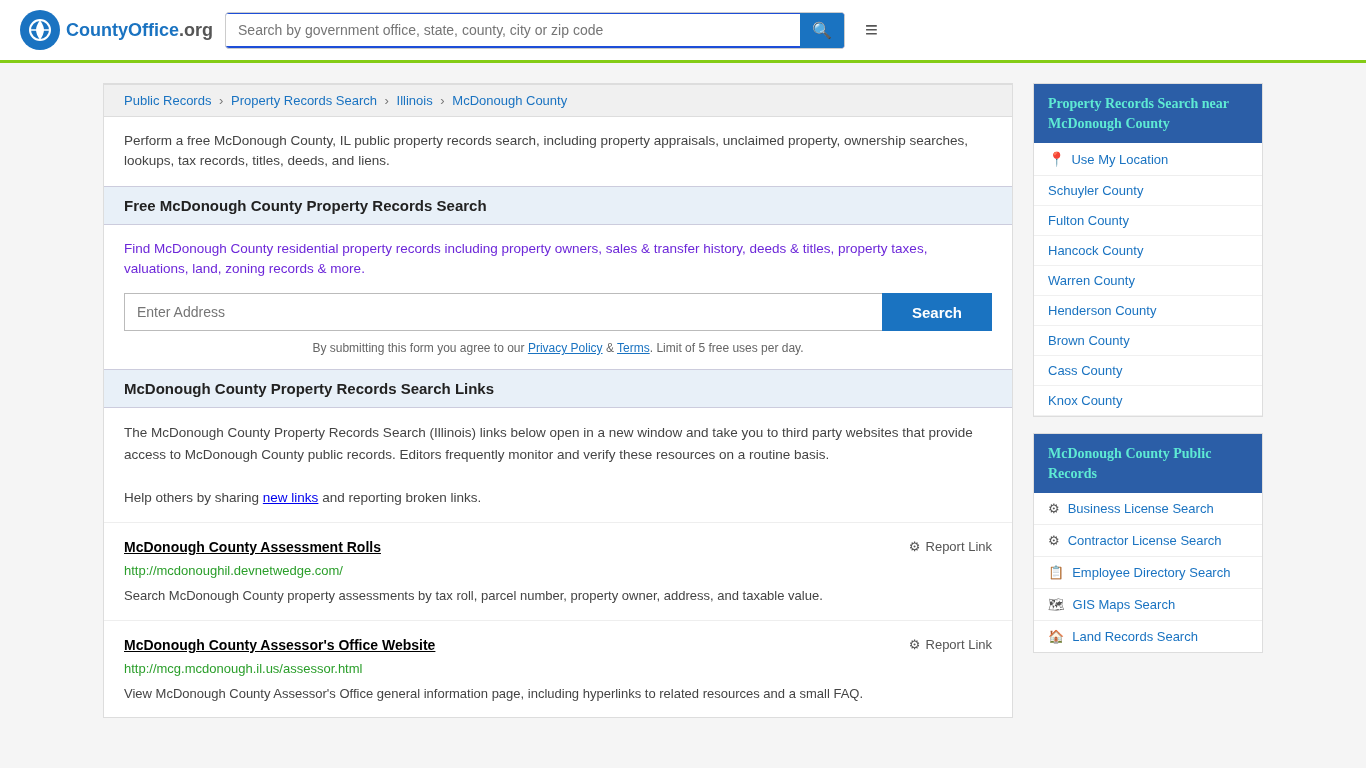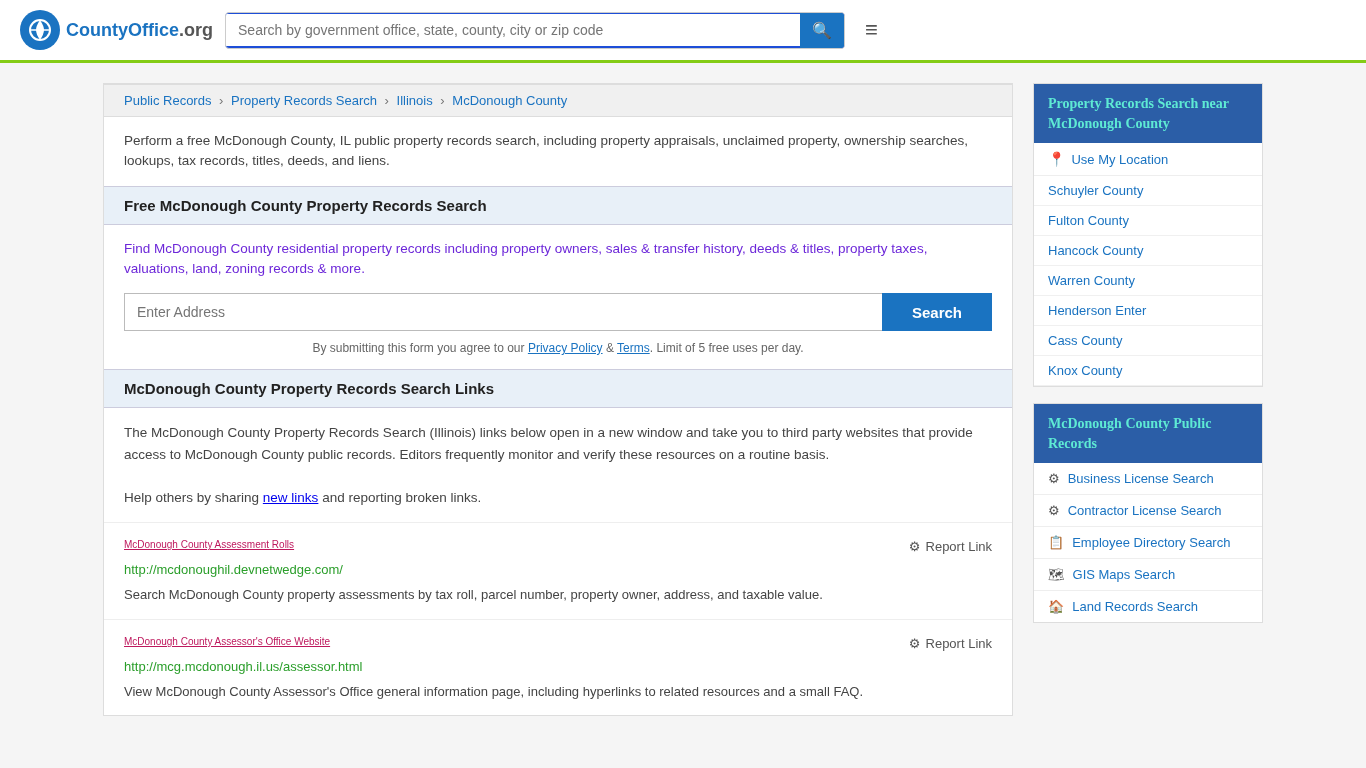--- a/index.html
+++ b/index.html
@@ -178,23 +178,23 @@
     }
 
     .report-link-row {
       display: flex;
       justify-content: space-between;
       align-items: flex-start;
       padding: 16px 20px 6px;
       border-top: 1px solid #eee;
     }
     .record-link-title {
-      font-size: 10px;
-      font-weight: normal;
-      color: #be185d;
+      font-size: 14px;
+      font-weight: bold;
+      color: #000000;
       text-decoration: underline;
       cursor: pointer;
     }
     .report-link-btn {
       font-size: 13px;
       color: #555;
       display: flex;
       align-items: center;
       gap: 5px;
       cursor: pointer;
@@ -372,21 +372,22 @@
       <div class="sidebar-section-title">Property Records Search near McDonough County</div>
       <div class="use-location">
         <span style="color:#1a73c1;">📍</span>
         <a href="#">Use My Location</a>
       </div>
       <div class="sidebar-county-list">
         <a href="#">Schuyler County</a>
         <a href="#">Fulton County</a>
         <a href="#">Hancock County</a>
         <a href="#">Warren County</a>
-        <a href="#">Henderson Enter</a>
+        <a href="#">Henderson County</a>
+        <a href="#">Brown County</a>
         <a href="#">Cass County</a>
         <a href="#">Knox County</a>
       </div>
     </div>
 
     <div class="sidebar-section">
       <div class="sidebar-section-title">McDonough County Public Records</div>
       <div class="sidebar-item">
         <span class="sidebar-icon">⚙</span>
         <a href="#">Business License Search</a>

